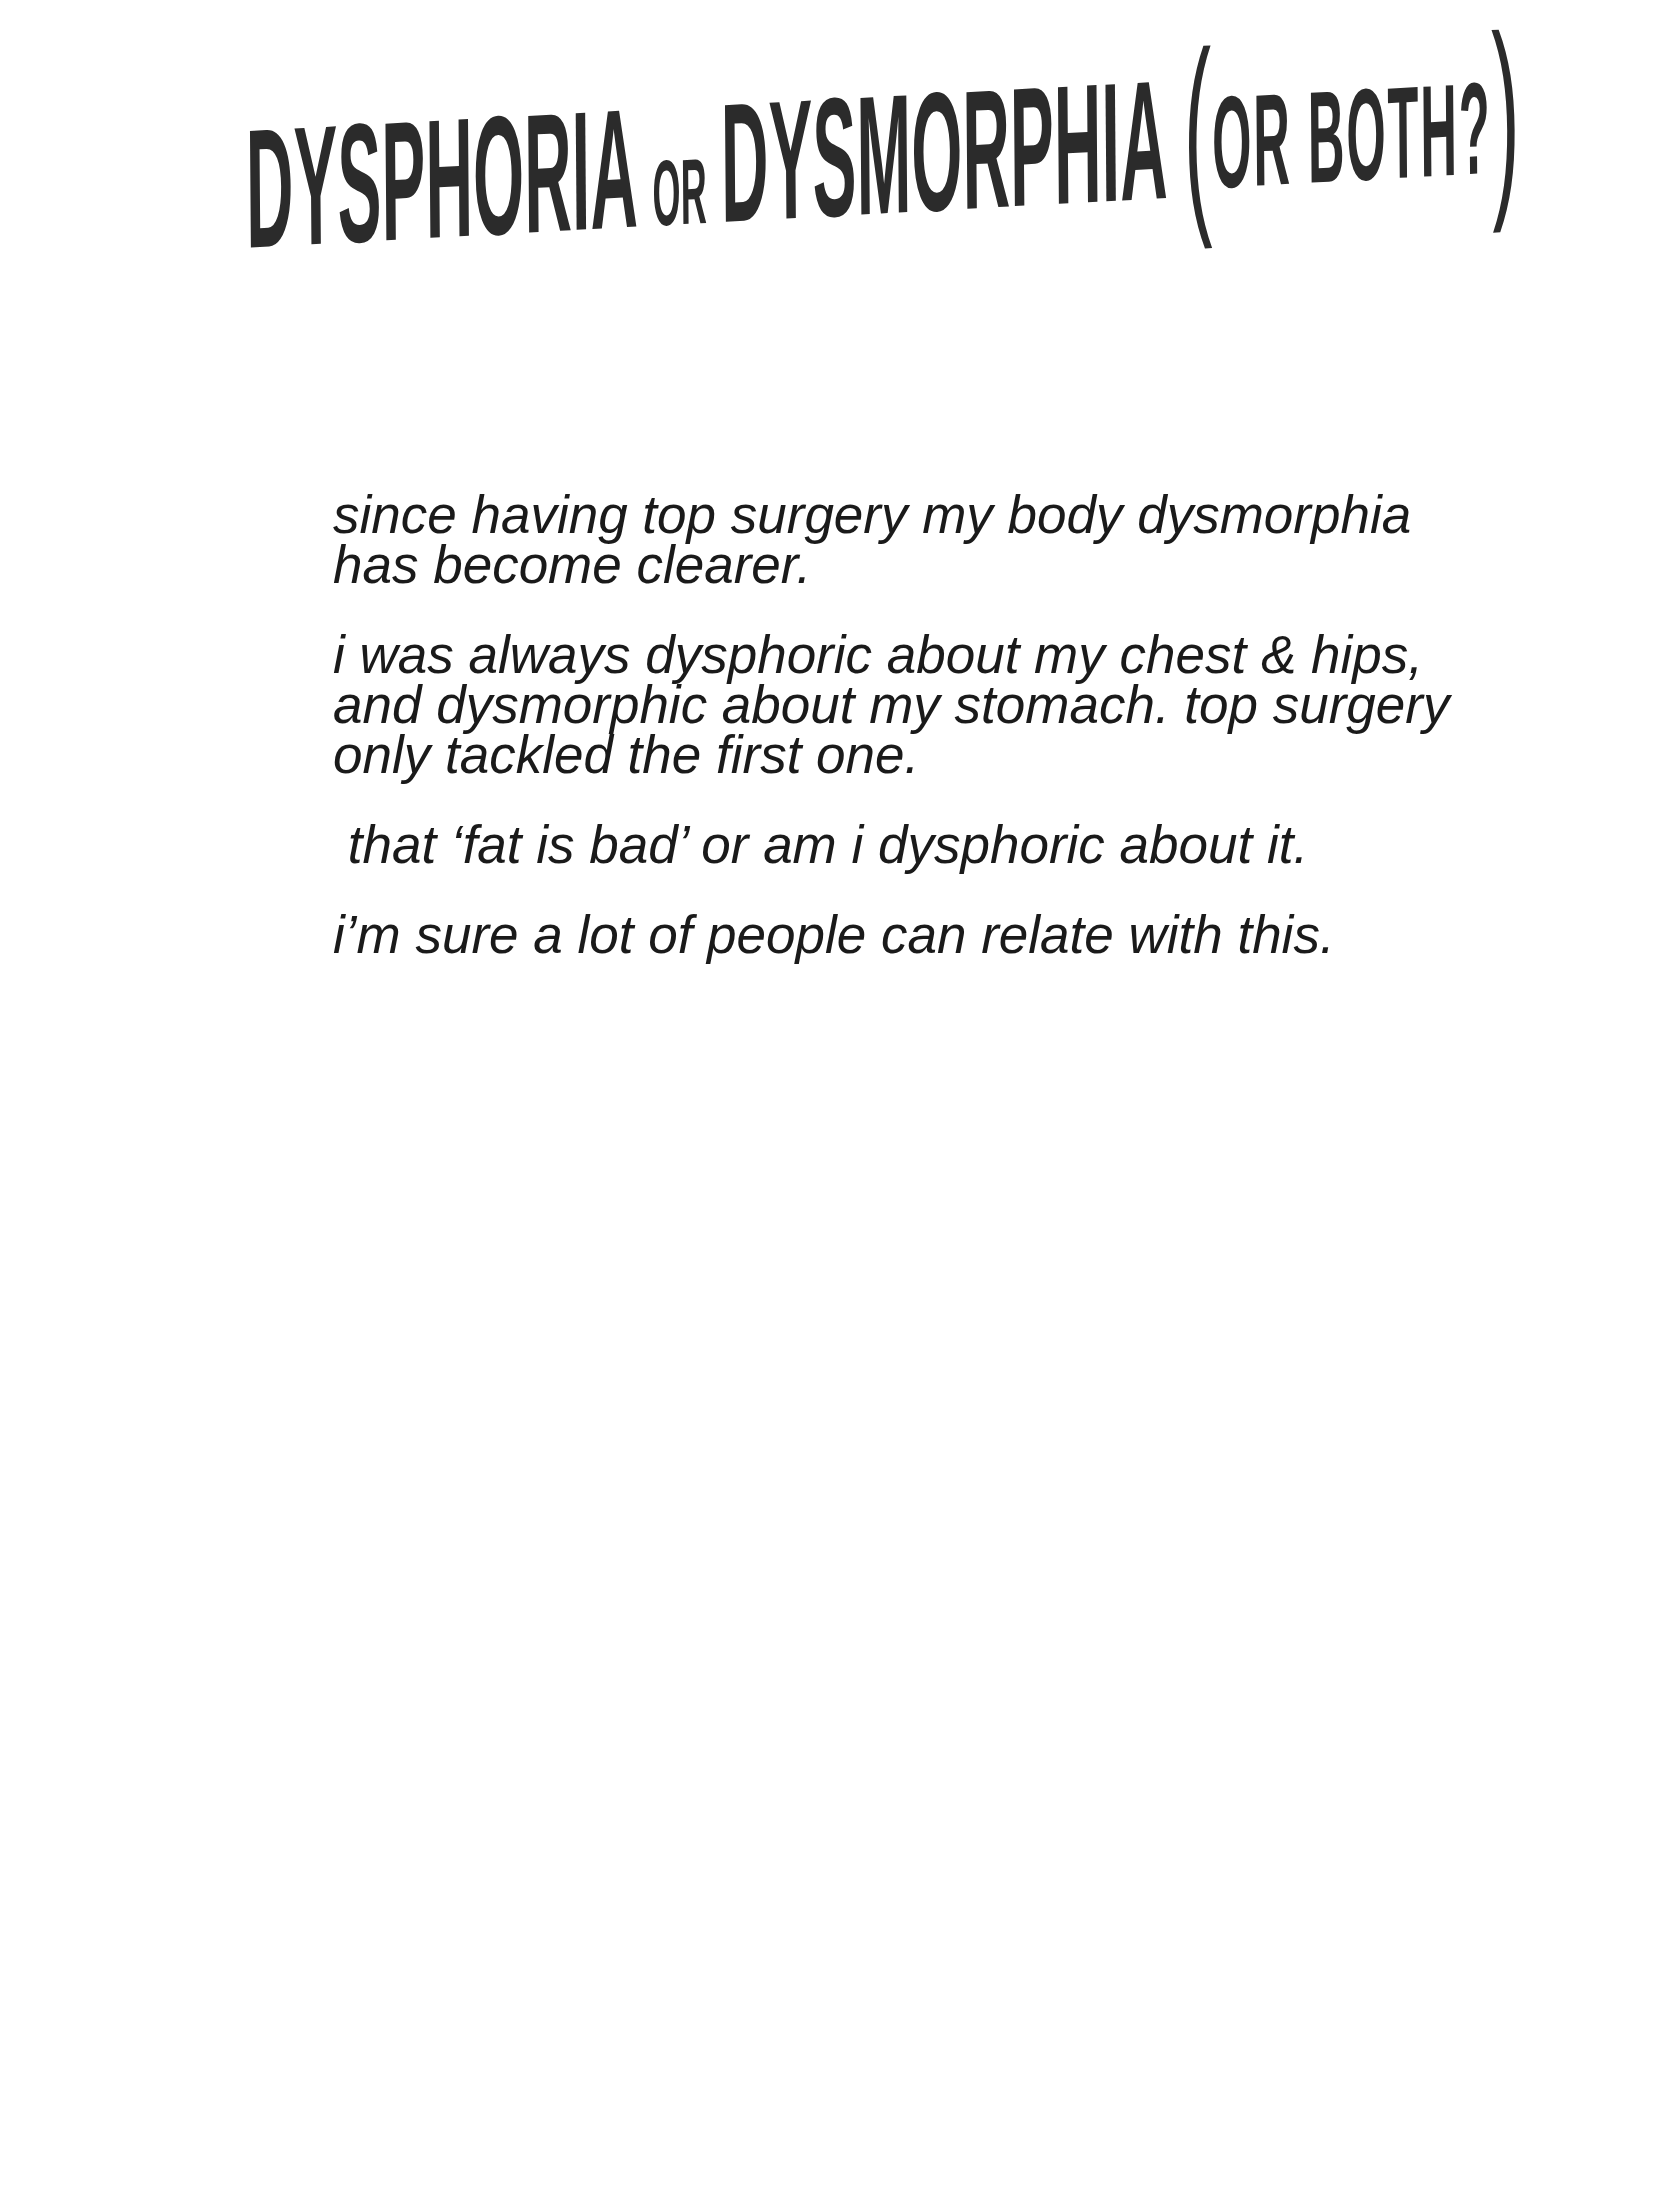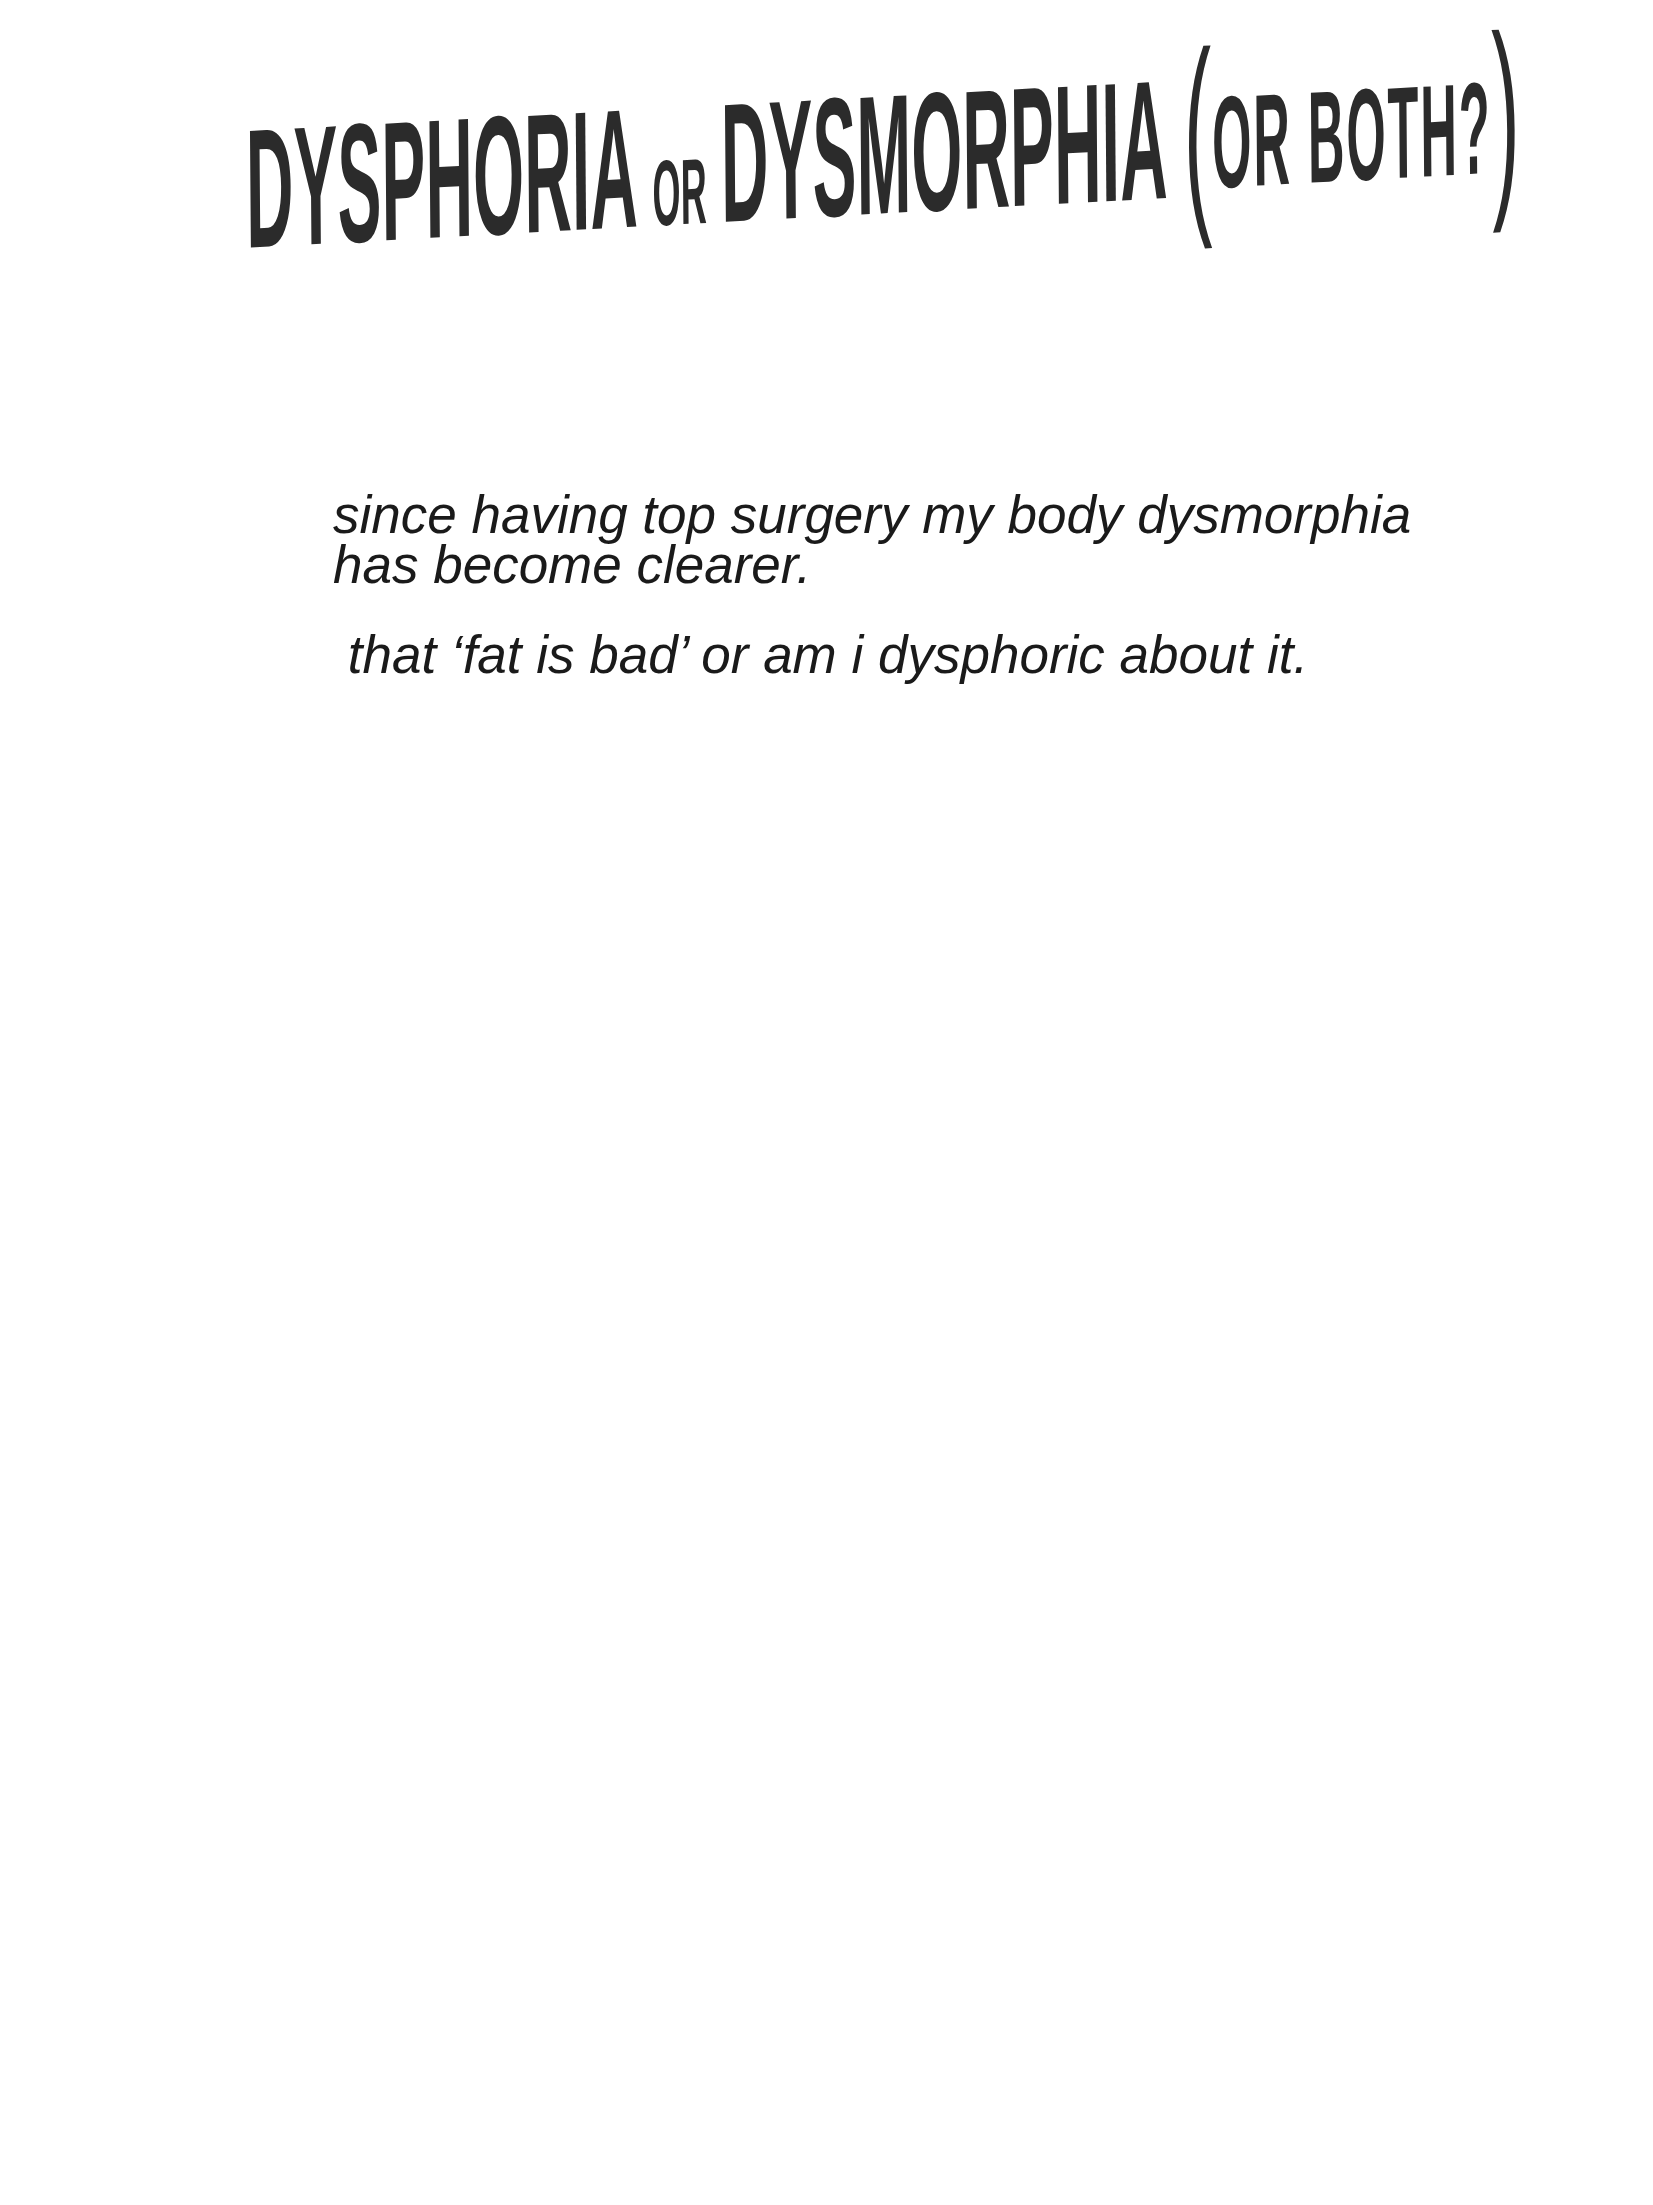--- a/index.html
+++ b/index.html
@@ -85,24 +85,32 @@
     <span class="t-paren t-paren-open">(</span><span class="t-suffix">OR BOTH?</span><span class="t-paren">)</span>
   </header>
 
   <main class="body-copy">
 
     <p class="para">
       <span class="line">since having top surgery my body dysmorphia</span>
       <span class="line">has become clearer.</span>
     </p>
 
+    <p class="para">
+      <span class="line">i was always dysphoric about my chest &amp; hips,</span>
+      <span class="line">and dysmorphic about my stomach. top surgery</span>
+      <span class="line">only tackled the first one.</span>
+    </p>
 
 
     <p class="para">
       <span class="line"> that ‘fat is bad’ or am i dysphoric about it.</span>
     </p>
 
+    <p class="para">
+      <span class="line">i’m sure a lot of people can relate with this.</span>
+    </p>
 
 
 
   </main>
 </div>
 
 
 </body></html>

